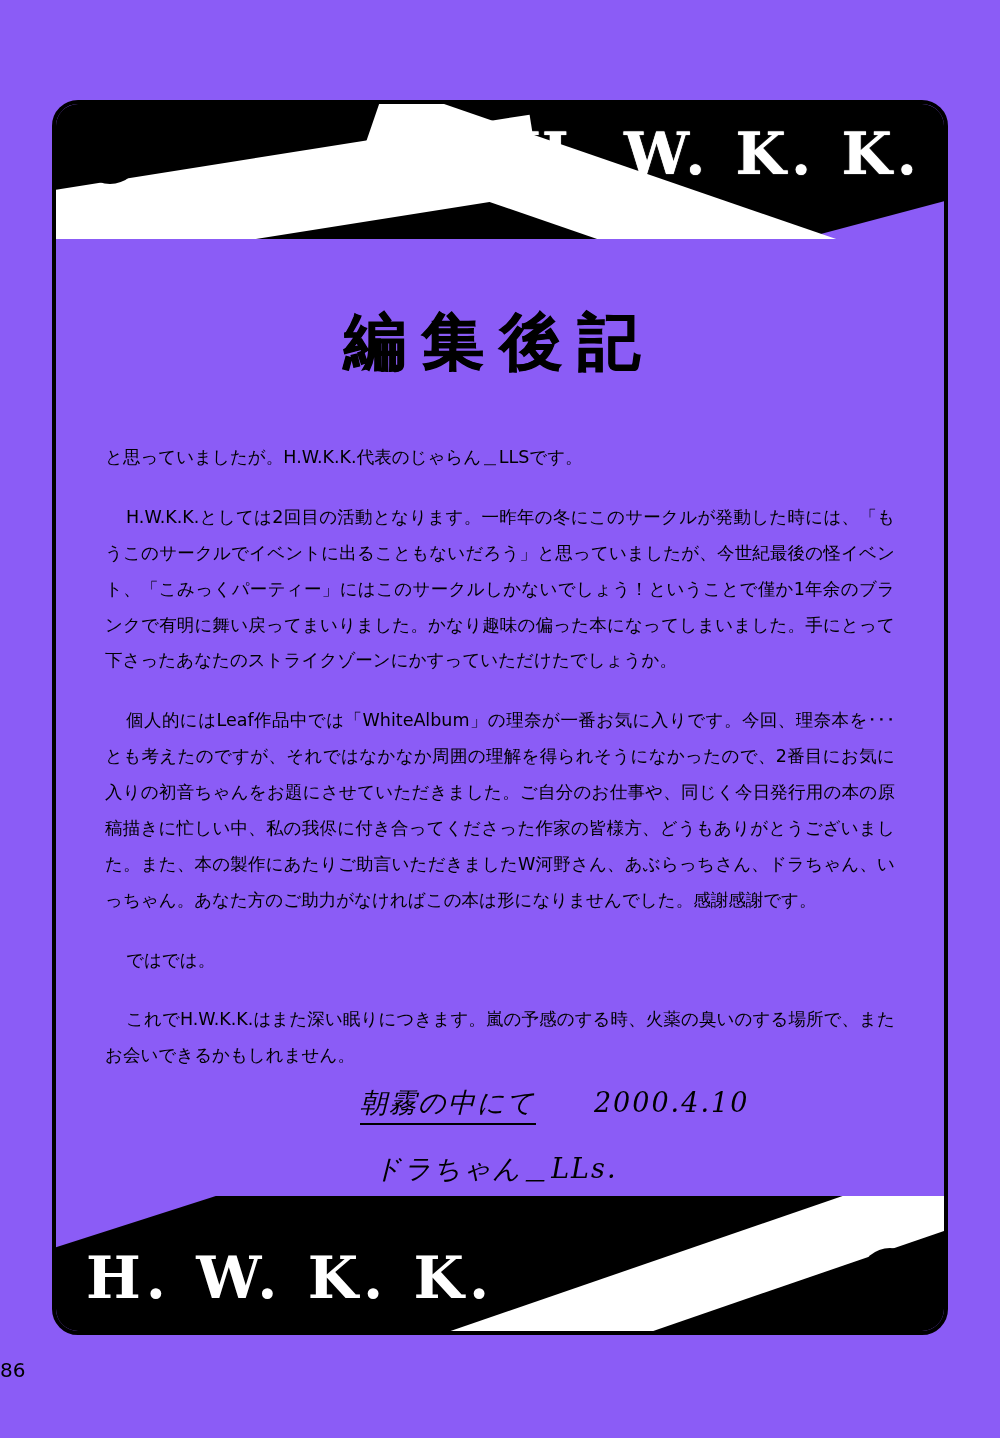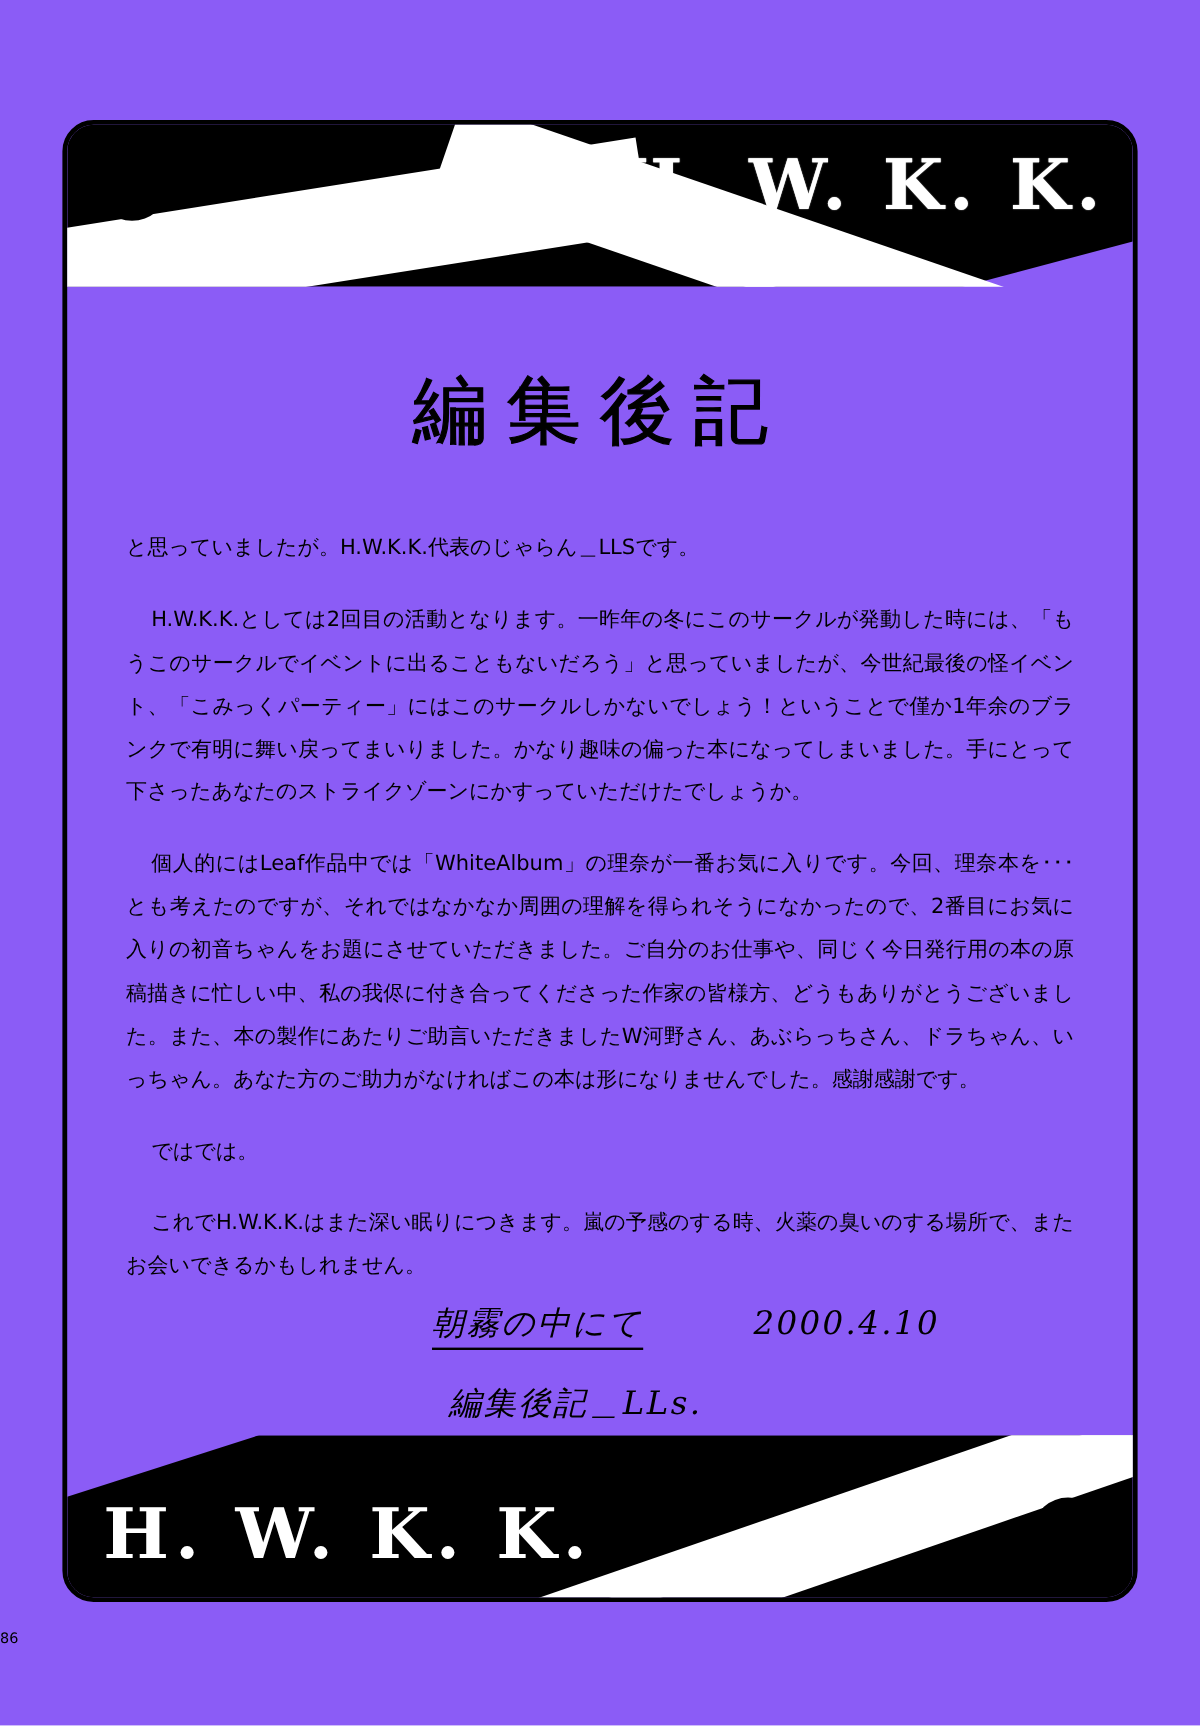--- a/index.html
+++ b/index.html
@@ -163,21 +163,21 @@
   }
 
   
   .heading {
     position: absolute;
     left: 0;
     right: 0;
     top: 300px;
     text-align: center;
     font-size: 62px;
-    font-weight: normal;
+    font-weight: bold;
     letter-spacing: 16px;
     color: #000000;
     font-family: "DejaVu Serif", serif;
     -webkit-text-stroke: 1px #000;
   }
 
   
   .body-text {
     position: absolute;
     left: 105px;
@@ -203,41 +203,41 @@
     top: 1085px;
     width: 440px;
     color: #000000;
     font-family: "DejaVu Serif", serif;
   }
   .sig .line1 {
     font-size: 27px;
     font-style: italic;
     letter-spacing: 2px;
     display: flex;
-    gap: 92px;
+    gap: 58px;
     align-items: baseline;
   }
   .sig .line1 .place {
     border-bottom: 2px solid #000;
     padding-bottom: 2px;
   }
   .sig .line2 {
     margin-top: 26px;
     margin-left: 14px;
     font-size: 27px;
     font-style: italic;
     letter-spacing: 2px;
   }
 
   
   .page-number {
     position: absolute;
     left: 0px;
     top: 1358px;
-    font-size: 12px;
+    font-size: 20px;
     color: #000000;
     font-family: "DejaVu Sans", sans-serif;
   }
 </style>
 </head>
 <body>
 
 <div class="page">
 
   <div class="frame"></div>
@@ -259,21 +259,21 @@
     <p class="indent">個人的にはLeaf作品中では「WhiteAlbum」の理奈が一番お気に入りです。今回、理奈本を･･･とも考えたのですが、それではなかなか周囲の理解を得られそうになかったので、2番目にお気に入りの初音ちゃんをお題にさせていただきました。ご自分のお仕事や、同じく今日発行用の本の原稿描きに忙しい中、私の我侭に付き合ってくださった作家の皆様方、どうもありがとうございました。また、本の製作にあたりご助言いただきましたW河野さん、あぶらっちさん、ドラちゃん、いっちゃん。あなた方のご助力がなければこの本は形になりませんでした。感謝感謝です。</p>
     <p class="indent">ではでは。</p>
     <p class="indent">これでH.W.K.K.はまた深い眠りにつきます。嵐の予感のする時、火薬の臭いのする場所で、またお会いできるかもしれません。</p>
   </div>
 
   <div class="sig">
     <div class="line1">
       <span class="place">朝霧の中にて</span>
       <span>2000.4.10</span>
     </div>
-    <div class="line2">編集後記＿LLs.</div>
+    <div class="line2">ドラちゃん＿LLs.</div>
   </div>
 
   <div class="banner-bottom">
     <div class="blk"></div>
     <div class="stripeA"></div>
     <div class="stripeB"></div>
     <div class="dot"></div>
     <div class="logo">H. W. K. K.</div>
   </div>
 

